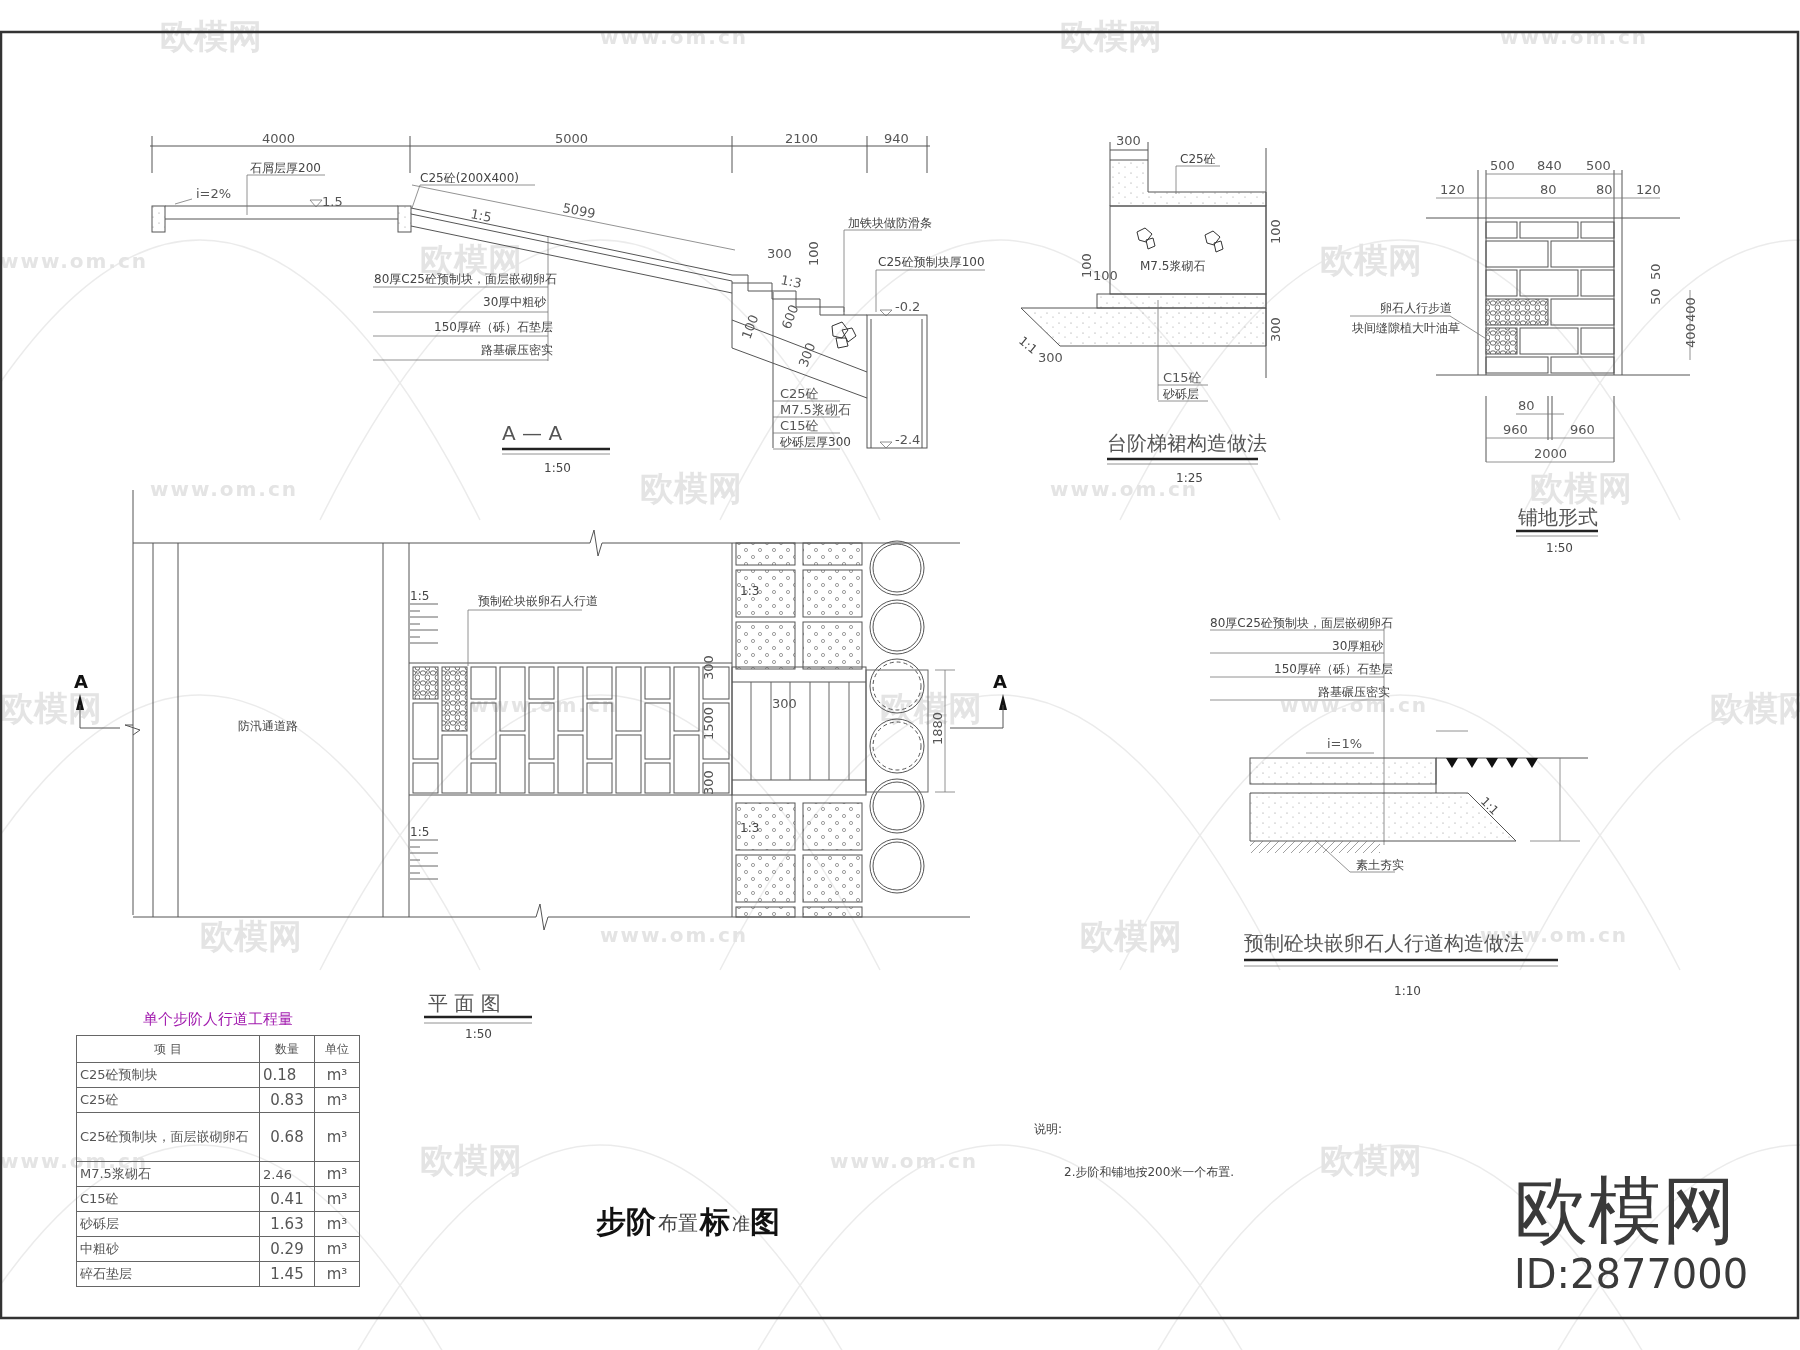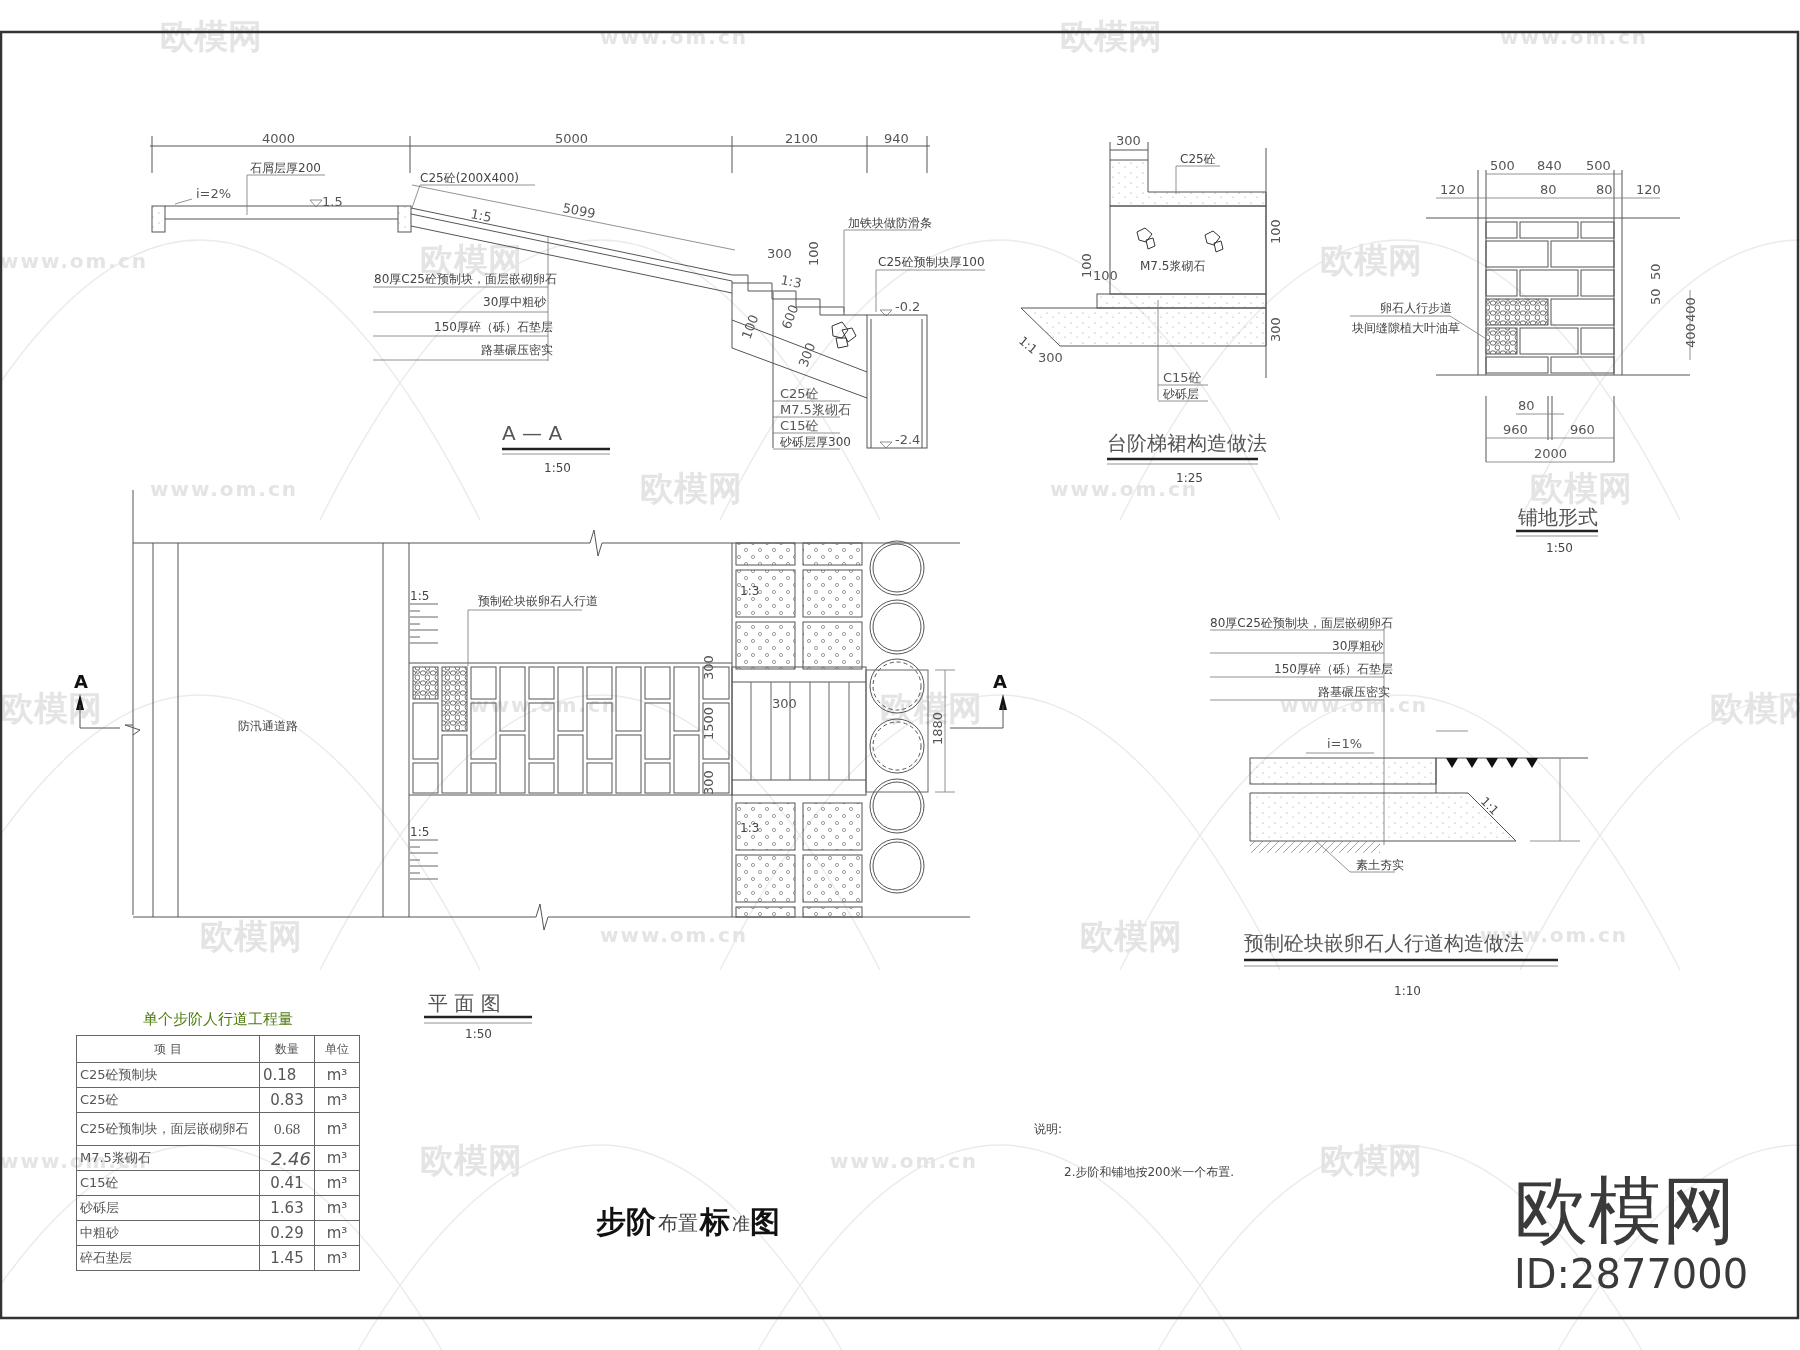--- a/index.html
+++ b/index.html
@@ -477,21 +477,21 @@
     <text class="t lbl" x="1064" y="1176">2.步阶和铺地按200米一个布置.</text>
   </g>
 
   <g>
     <text class="logo" x="1514" y="1236" font-size="74">欧模网</text>
     <text class="logo" x="1514" y="1288" font-size="40">ID:2877000</text>
   </g>
 </svg>
 
 <div style="position:absolute; left:76px; top:1010px; width:284px;">
-  <div style="text-align:center; font-size:15px; color:#4d7c0f; margin-bottom:6px;">单个步阶人行道工程量</div>
+  <div style="text-align:center; font-size:15px; color:#a21caf; margin-bottom:6px;">单个步阶人行道工程量</div>
   <table style="border-collapse:collapse; width:284px; font-size:14px; color:#555;">
     <thead>
       <tr>
         <th style="border:1px solid #666; width:180px; height:24px; font-weight:normal; font-size:12px;">项    目</th>
         <th style="border:1px solid #666; width:52px; font-weight:normal; font-size:12px;">数量</th>
         <th style="border:1px solid #666; font-weight:normal; font-size:12px;">单位</th>
       </tr>
     </thead>
     <tbody id="qt-body">
         <tr>
@@ -499,26 +499,26 @@
           <td style="border: 1px solid rgb(102, 102, 102); height: 24px; padding: 0px 3px; font-size: 15px; text-align: left;">0.18</td>
           <td style="border: 1px solid rgb(102, 102, 102); height: 24px; padding: 0px 3px; font-size: 15px; text-align: center;">m³</td>
         </tr>
         <tr>
           <td style="border: 1px solid rgb(102, 102, 102); height: 24px; padding: 0px 3px; font-size: 13px; text-align: left;">C25砼</td>
           <td style="border: 1px solid rgb(102, 102, 102); height: 24px; padding: 0px 3px; font-size: 15px; text-align: center; margin-top: 20px;">0.83</td>
           <td style="border: 1px solid rgb(102, 102, 102); height: 24px; padding: 0px 3px; font-size: 15px; text-align: center;">m³</td>
         </tr>
         <tr>
           <td style="border: 1px solid rgb(102, 102, 102); height: 24px; padding: 0px 3px; font-size: 13px; text-align: left;">C25砼预制块，面层嵌砌卵石</td>
-          <td style="border: 1px solid rgb(102, 102, 102); height: 24px; padding: 4px 3px; font-size: 15px; text-align: center; font-family: Liberation Serif, serif;">0.68</td>
+          <td style="border: 1px solid rgb(102, 102, 102); height: 24px; padding: 12px 3px; font-size: 15px; text-align: center;">0.68</td>
           <td style="border: 1px solid rgb(102, 102, 102); height: 24px; padding: 0px 3px; font-size: 15px; text-align: center;">m³</td>
         </tr>
         <tr>
           <td style="border: 1px solid rgb(102, 102, 102); height: 24px; padding: 0px 3px; font-size: 13px; text-align: left;">M7.5浆砌石</td>
-          <td style="border: 1px solid rgb(102, 102, 102); height: 24px; padding: 0px 3px; font-size: 18px; text-align: right; font-style: italic;">2.46</td>
+          <td style="border: 1px solid rgb(102, 102, 102); height: 24px; padding: 0px 3px; font-size: 13px; text-align: left;">2.46</td>
           <td style="border: 1px solid rgb(102, 102, 102); height: 24px; padding: 0px 3px; font-size: 15px; text-align: center;">m³</td>
         </tr>
         <tr>
           <td style="border: 1px solid rgb(102, 102, 102); height: 24px; padding: 0px 3px; font-size: 13px; text-align: left;">C15砼</td>
           <td style="border: 1px solid rgb(102, 102, 102); height: 24px; padding: 0px 3px; font-size: 15px; text-align: center;">0.41</td>
           <td style="border: 1px solid rgb(102, 102, 102); height: 24px; padding: 0px 3px; font-size: 15px; text-align: center;">m³</td>
         </tr>
         <tr>
           <td style="border: 1px solid rgb(102, 102, 102); height: 24px; padding: 0px 3px; font-size: 13px; text-align: left;">砂砾层</td>
           <td style="border: 1px solid rgb(102, 102, 102); height: 24px; padding: 0px 3px; font-size: 15px; text-align: center; margin-top: 24px;">1.63</td>

